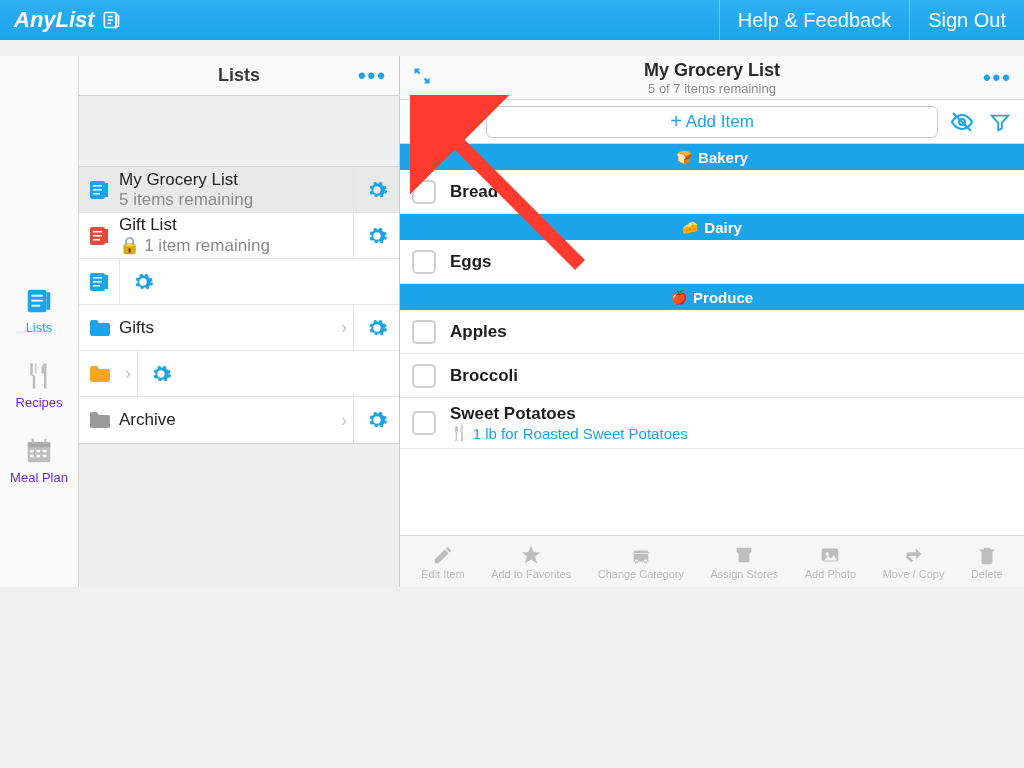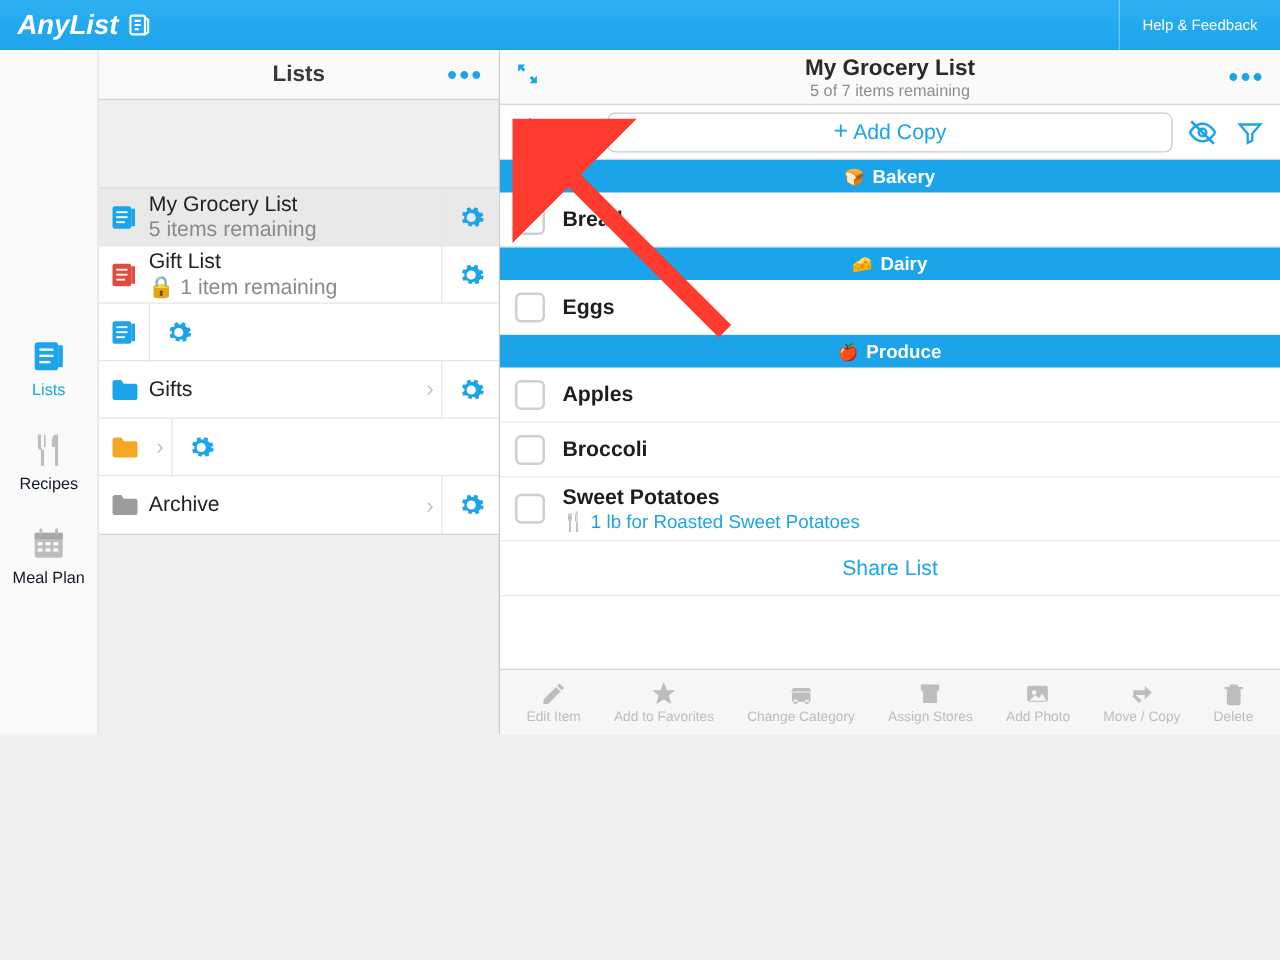--- a/index.html
+++ b/index.html
@@ -1,25 +1,25 @@
 <!DOCTYPE html>
 <html><head>
 <meta charset="utf-8">
 <style>
 * { margin:0; padding:0; box-sizing:border-box; font-family:-apple-system,BlinkMacSystemFont,"Segoe UI",Helvetica,Arial,sans-serif; }
 html,body{width:1024px;height:768px;overflow:hidden;background:#f0f0f0;}
-.app{display:flex;flex-direction:column;width:1024px;height:587px;}
+.app{display:flex;flex-direction:column;width:1024px;height:587px;gap:16px;}
 .topbar{height:40px;background:linear-gradient(#2eaff2,#1ca4eb);display:flex;align-items:center;color:#fff;}
 .logo{display:flex;align-items:center;padding:0 14px;font-style:italic;font-weight:700;font-size:22px;font-family:"Segoe Script","Brush Script MT",cursive;}
 .logo svg{margin-left:6px;}
 .topbar-spacer{flex:1;}
-.topbar-btn{height:40px;padding:0 18px;display:flex;align-items:center;color:#fff;font-size:12px;border-left:1px solid rgba(255,255,255,.35);cursor:pointer;}
+.topbar-btn{height:40px;padding:0 18px;display:flex;align-items:center;color:#fff;font-size:20px;border-left:1px solid rgba(255,255,255,.35);cursor:pointer;}
 .body{flex:1;display:flex;min-height:0;}
 .rail{width:79px;background:#fafafa;border-right:1px solid #d9d9d9;display:flex;flex-direction:column;align-items:center;padding-top:230px;gap:26px;}
-.rail-item{display:flex;flex-direction:column;align-items:center;gap:4px;font-size:13px;color:#0f172a;}
+.rail-item{display:flex;flex-direction:column;align-items:center;gap:4px;font-size:13px;color:#6d28d9;}
 .rail-item.active{color:#1ca4eb;}
 .rail-item svg{width:30px;height:30px;}
 .midcol{width:321px;display:flex;flex-direction:column;border-right:1px solid #c8c8c8;background:#efefef;}
 .midhead{height:40px;background:#fafafa;border-bottom:1px solid #d4d4d4;display:flex;align-items:center;justify-content:center;position:relative;}
 .midhead-title{font-size:18px;font-weight:600;color:#3a3a3a;}
 .midhead-more{position:absolute;right:12px;color:#1ca4eb;font-size:22px;letter-spacing:2px;font-weight:800;}
 .midlist{background:#fff;border-top:1px solid #d4d4d4;border-bottom:1px solid #d4d4d4;margin-top:70px;}
 .row{display:flex;align-items:center;height:46px;border-bottom:1px solid #e5e5e5;}
 .row:last-child{border-bottom:none;}
 .row-icon{width:40px;display:flex;justify-content:center;}
@@ -67,20 +67,23 @@
           <path d="M18 5v16l3-2V7z"></path>
           <line x1="8" y1="8" x2="14" y2="8"></line>
           <line x1="8" y1="12" x2="14" y2="12"></line>
           <line x1="8" y1="16" x2="12" y2="16"></line>
         </svg>
     </div>
     <div class="topbar-spacer"></div>
     <div class="topbar-btn">
         <span>Help &amp; Feedback</span>
       </div>
+    <div class="topbar-btn">
+        <span>Sign Out</span>
+      </div>
   </div>
 
   <div class="body">
     <div class="rail">
       <div class="rail-item active">
         <svg viewBox="0 0 24 24" fill="#1ca4eb">
             <rect x="3" y="3" width="15" height="18" rx="2"></rect>
             <rect x="18" y="5" width="3" height="14" fill="#1ca4eb"></rect>
             <rect x="6" y="7" width="9" height="1.5" fill="#fff"></rect>
             <rect x="6" y="11" width="9" height="1.5" fill="#fff"></rect>
@@ -246,21 +249,21 @@
             </svg>
         </span>
         <span class="tool-btn">
           <svg width="24" height="24" viewBox="0 0 24 24" fill="none" stroke="#1ca4eb" stroke-width="2">
               <circle cx="12" cy="12" r="9"></circle>
               <path d="M12 7v5l3 2"></path>
             </svg>
         </span>
         <div class="additem">
           <span style="font-size:20px;font-weight:300">+</span>
-          <span>Add Copy</span>
+          <span>Add Item</span>
         </div>
         <span class="tool-btn">
           <svg width="24" height="24" viewBox="0 0 24 24" fill="none" stroke="#1ca4eb" stroke-width="2">
               <path d="M2 12s3.5-7 10-7 10 7 10 7-3.5 7-10 7-10-7-10-7z"></path>
               <circle cx="12" cy="12" r="3"></circle>
               <line x1="3" y1="3" x2="21" y2="21"></line>
             </svg>
         </span>
         <span class="tool-btn">
           <svg width="22" height="22" viewBox="0 0 24 24" fill="none" stroke="#1ca4eb" stroke-width="2">
@@ -305,21 +308,20 @@
               <div class="item-name">Broccoli</div>
             </div>
           </div>
           <div class="item">
             <div class="item-check"></div>
             <div class="item-text">
               <div class="item-name">Sweet Potatoes</div>
               <div class="item-note"><span>🍴</span>1 lb for Roasted Sweet Potatoes</div>
             </div>
           </div>
-          <div class="share">Share List</div>
         </div>
       <div class="bottombar">
         <div class="bb-item">
             <svg viewBox="0 0 24 24" fill="#bdbdbd">
               <path d="M3 17l11-11 4 4L7 21H3v-4zM15 5l2-2 4 4-2 2-4-4z"></path>
             </svg>
             <span>Edit Item</span>
           </div>
         <div class="bb-item">
             <svg viewBox="0 0 24 24" fill="#bdbdbd">

